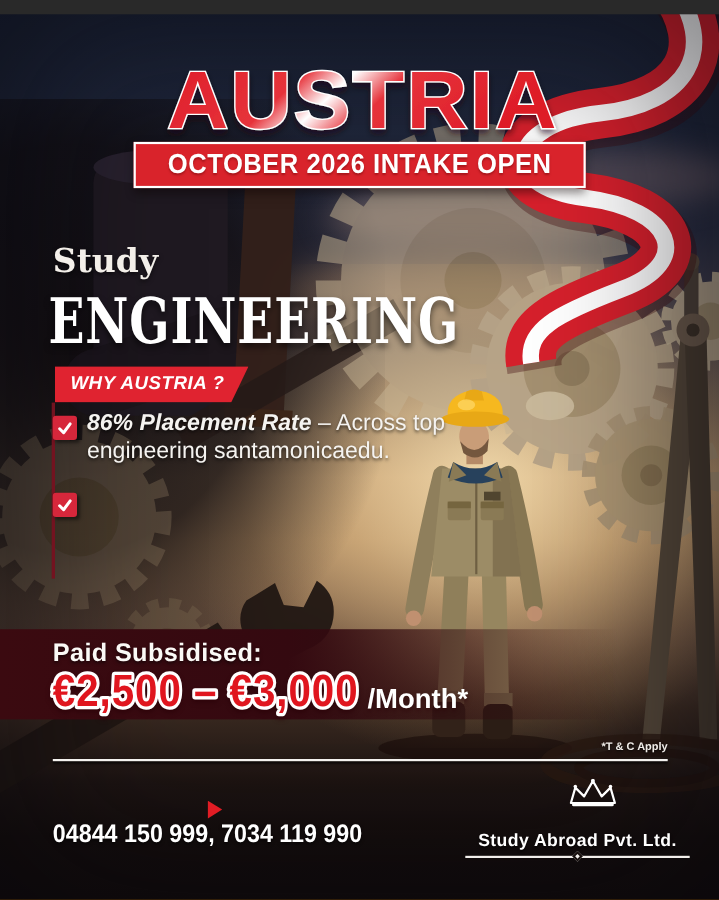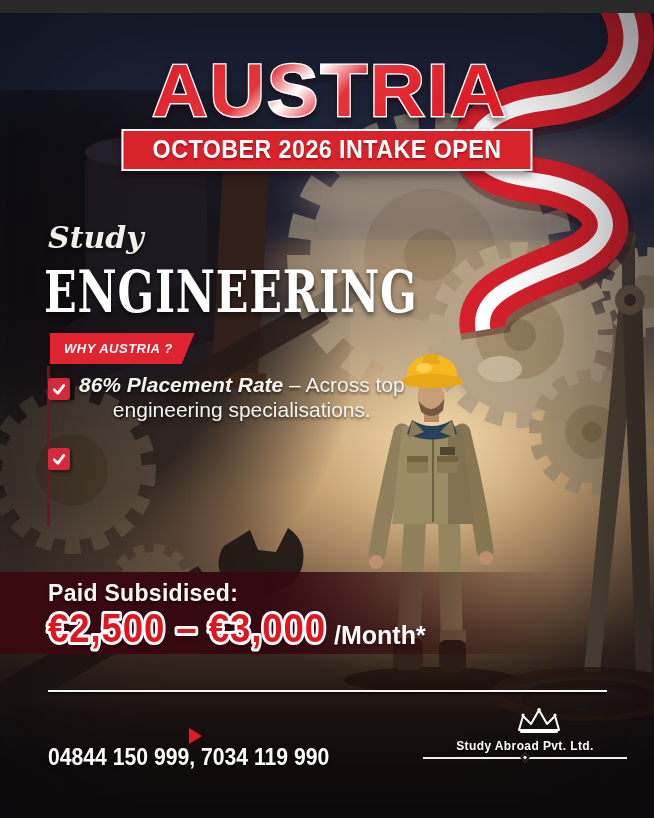--- a/index.html
+++ b/index.html
@@ -52,43 +52,43 @@
   }
   .intake-box span{
     color:#fff; font-weight:bold; font-size:25px; letter-spacing:0.5px;
     display:inline-block; transform:scaleX(0.93); transform-origin:center;
     white-space:nowrap; text-shadow:0 2px 2px rgba(90,0,0,0.4);
   }
 
   
   .study-label {
     position:absolute; left:48px; top:220px; z-index:10;
-    font-family:"DejaVu Serif", serif; font-style:italic; font-weight:bold;
+    font-family:"DejaVu Serif", serif; font-weight:bold;
     font-size:30px; color:#f3efe9; text-shadow:0 2px 4px rgba(0,0,0,0.6);
   }
   .field-title {
     position:absolute; left:44px; top:258px; z-index:10;
     font-family:"DejaVu Serif", serif; font-weight:bold; font-size:55px;
     color:#ffffff; letter-spacing:1px; white-space:nowrap;
     transform:scale(0.78,1.04); transform-origin:left top;
     text-shadow:0 3px 6px rgba(0,0,0,0.55);
   }
 
   
   .why-banner {
     position:absolute; left:50px; top:333px; z-index:10;
     background:#e02330; padding:6px 22px 7px 14px;
     clip-path:polygon(0 0, 100% 0, 91% 100%, 0 100%);
   }
   .why-banner span{
-    color:#fff; font-weight:bold; font-style:italic; font-size:13px; letter-spacing:0.5px;
+    color:#fff; font-weight:bold; font-style:italic; font-size:17px; letter-spacing:0.5px;
   }
   .check-line { position:absolute; left:47px; top:366px; width:3px; height:160px; background:#731320; z-index:9; }
   .check-item { position:absolute; left:48px; z-index:10; display:flex; align-items:flex-start; }
-  .check-item.i1 { top:372px;text-align:center; }
+  .check-item.i1 { top:372px; }
   .check-item.i2 { top:442px; }
   .check-item.i3 { top:510px; }
   .checkbox {
     flex:0 0 auto; width:22px; height:22px; margin-top:6px; border-radius:3px;
     background:#d6273b; box-shadow:2px 2px 3px rgba(0,0,0,0.45);
     display:flex; align-items:center; justify-content:center;
   }
   .check-text { margin-left:9px; color:#f5f3f0; font-size:21px; line-height:25px;
     text-shadow:0 2px 3px rgba(0,0,0,0.6); }
   .check-text .strong { font-weight:bold; font-style:italic; }
@@ -141,21 +141,21 @@
   .site-button span { color:#ffffff; font-size:21px; letter-spacing:0.5px; }
 
   
   .logo { position:absolute; left:402px; top:708px; width:246px; z-index:10; text-align:center;
     color:#fff; }
   .crown { position:relative; left:14px; height:26px; }
   .brand-name { font-family:"Liberation Serif", serif; font-weight:bold; font-size:37px;
     line-height:36px; white-space:nowrap; text-shadow:0 2px 3px rgba(0,0,0,0.6); }
   .brand-name .p2 { margin-left:7px; }
   .brand-reg { font-size:12px; vertical-align:20px; margin-left:1px; }
-  .brand-tagline { font-size:12px; font-weight:bold; letter-spacing:0.4px; margin-top:1px;
+  .brand-tagline { font-size:16px; font-weight:bold; letter-spacing:0.4px; margin-top:17px;
     text-shadow:0 2px 2px rgba(0,0,0,0.6); }
   .brand-rule { position:relative; width:204px; height:2px; background:#f2efec; margin:4px auto 0; }
   .brand-diamond { position:absolute; left:50%; top:-3px; transform:translateX(-50%) rotate(45deg);
     width:7px; height:7px; background:#f2efec; border:2px solid #17100e; }
 </style>
 </head>
 <body>
 
 <div class="poster">
 
@@ -321,40 +321,41 @@
   <div class="check-line"></div>
 
   <div class="check-item i1">
     <div class="checkbox">
       <svg width="16" height="16" viewBox="0 0 20 20">
         <polyline points="4,11 8.5,15.5 16,5.5" fill="none" stroke="#fff" stroke-width="3.4" stroke-linecap="round" stroke-linejoin="round"></polyline>
       </svg>
     </div>
     <div class="check-text">
       <span class="strong">86% Placement Rate</span><span> – Across top</span><br>
-      <span>engineering specialisations.</span>
+      <span>engineering santamonicaedu.</span>
     </div>
   </div>
 
   <div class="check-item i2">
     <div class="checkbox">
       <svg width="16" height="16" viewBox="0 0 20 20">
         <polyline points="4,11 8.5,15.5 16,5.5" fill="none" stroke="#fff" stroke-width="3.4" stroke-linecap="round" stroke-linejoin="round"></polyline>
       </svg>
     </div>
   </div>
 
 
   <div class="intern-band"></div>
   <div class="intern-label">Paid Subsidised:</div>
   <svg class="euro-svg" width="440" height="54" viewBox="0 0 440 54">
     <text class="euro-range" x="4" y="42" textLength="278" lengthAdjust="spacingAndGlyphs">€2,500 – €3,000</text>
     <text class="euro-suffix" x="290" y="44">/Month*</text>
   </svg>
 
+  <div class="tc-note">*T &amp; C Apply</div>
   <div class="rule-line"></div>
 
   <div class="phone-row">
     <span class="tri-icon"></span>
     <span class="phone-text">04844 150 999, 7034 119 990</span>
   </div>
 
   <div class="logo">
     <svg class="crown" width="52" height="26" viewBox="0 0 52 26">
       <path d="M6 22 L10 8 L18 16 L26 2 L34 16 L42 8 L46 22 Z" fill="none" stroke="#fff" stroke-width="2" stroke-linejoin="round"></path>

